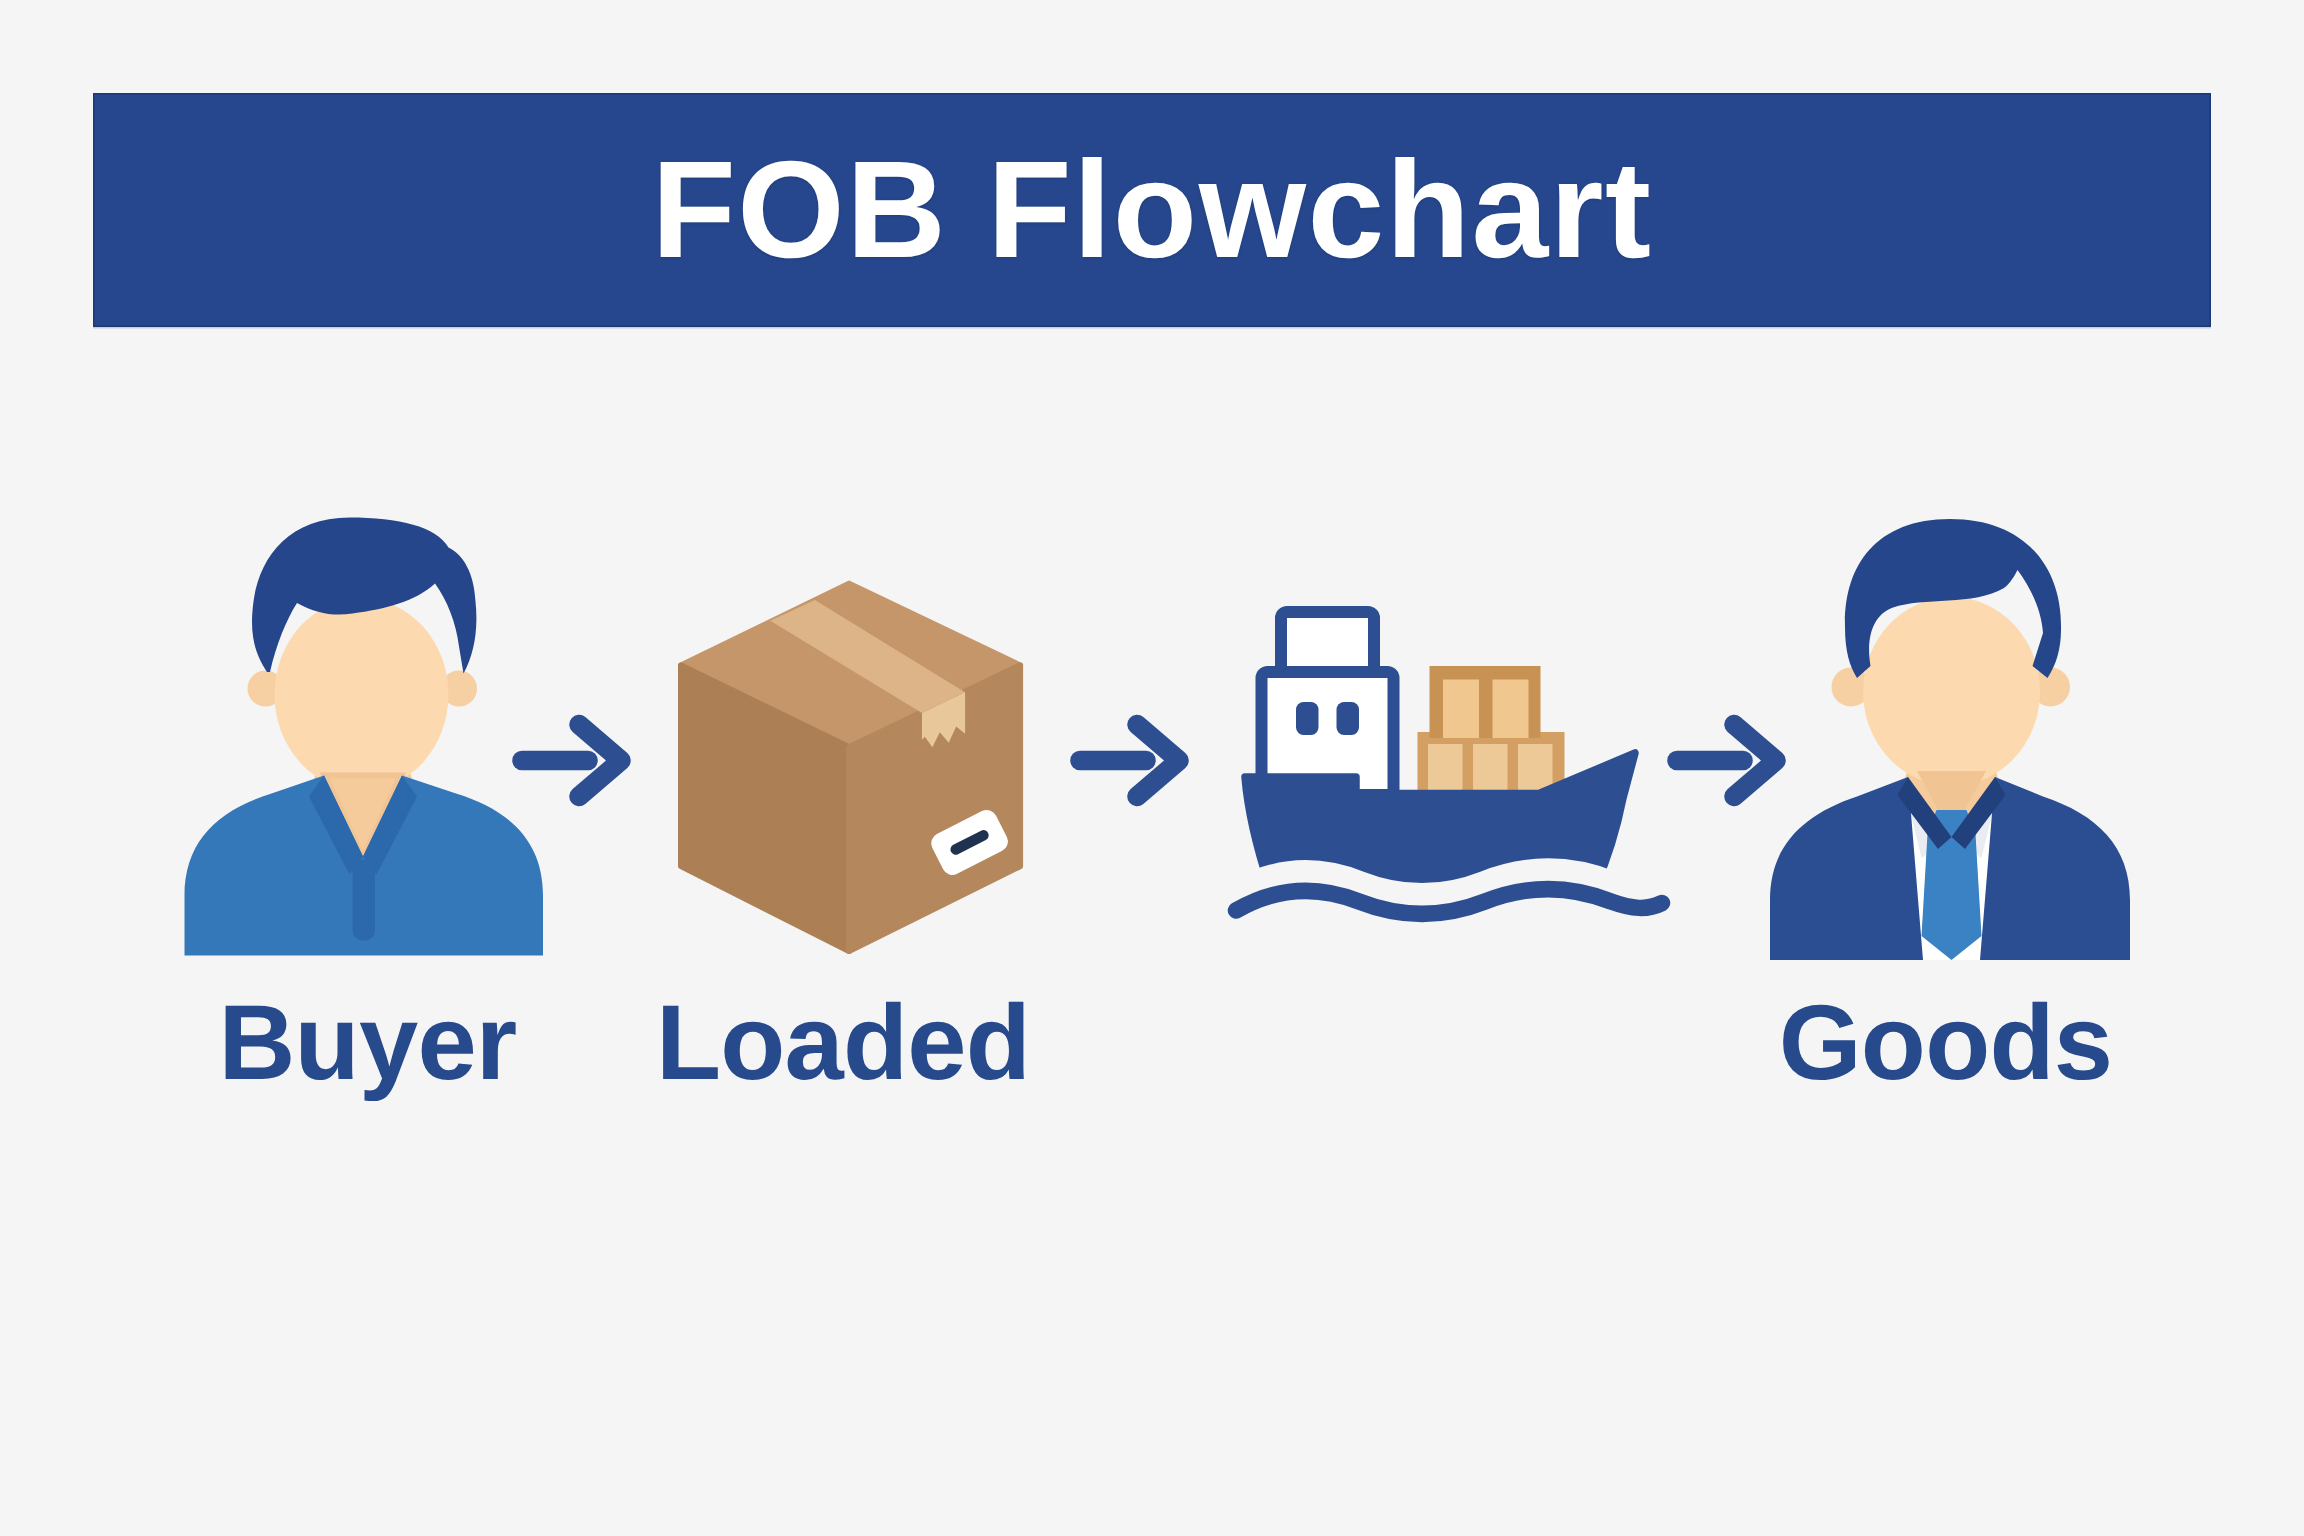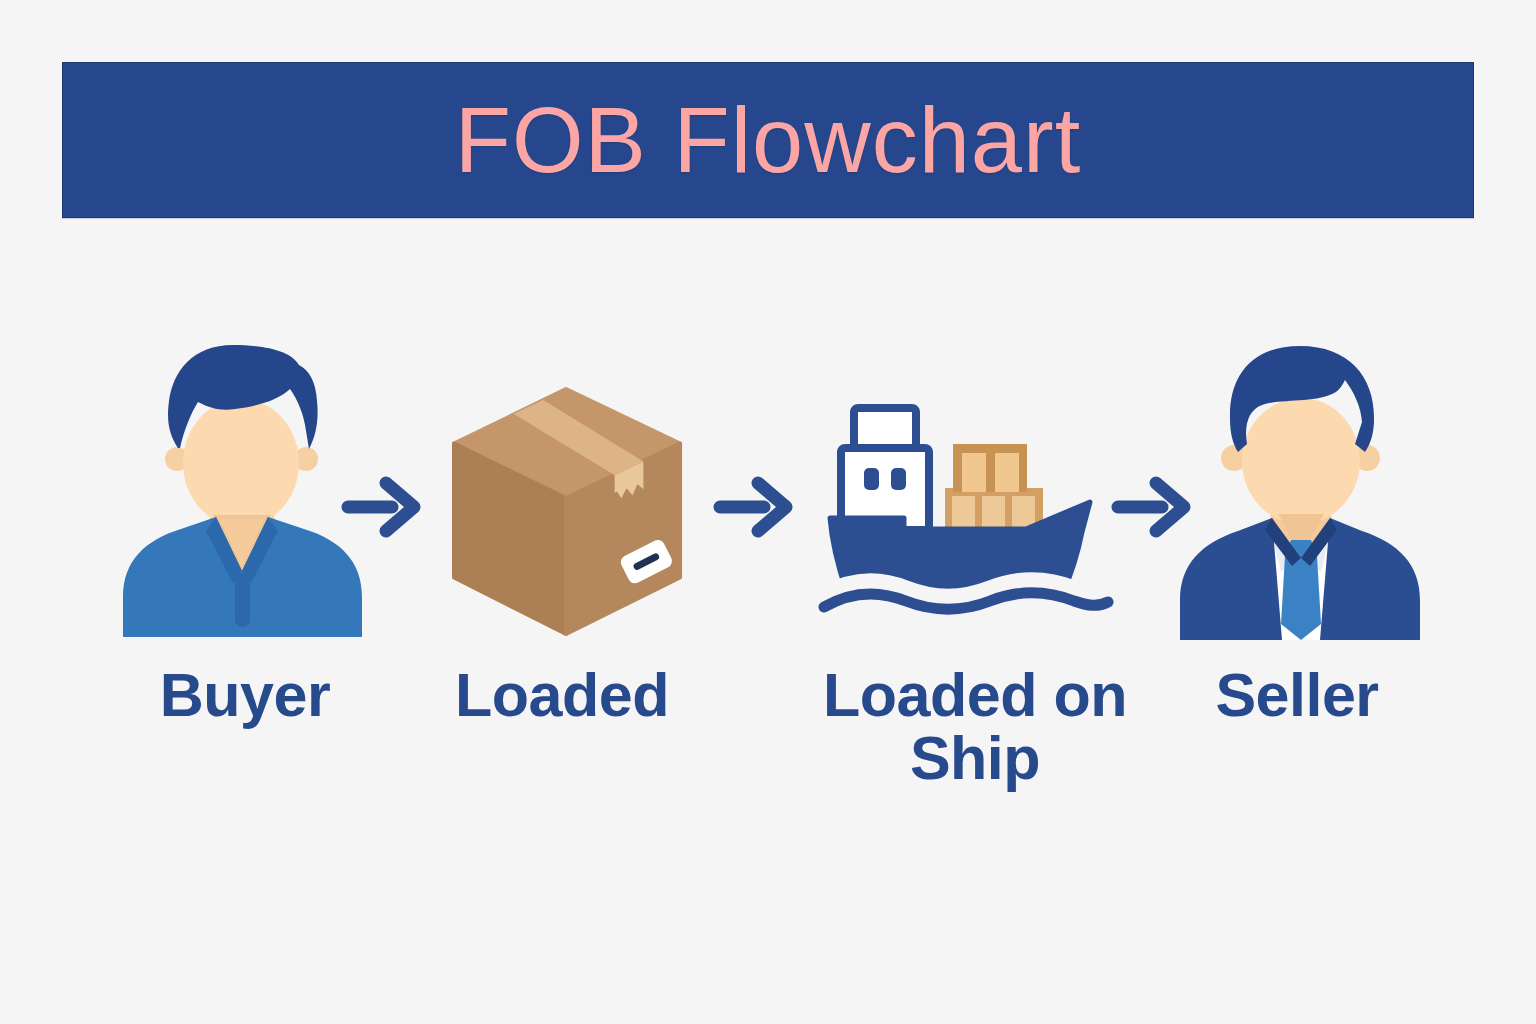--- a/index.html
+++ b/index.html
@@ -10,28 +10,28 @@
     position:relative;overflow:hidden;
   }
   .canvas{position:absolute;left:0;top:0;width:1536px;height:1024px;background:#f5f5f6;}
   .banner{
     position:absolute;left:62px;top:62px;width:1412px;height:156px;
     background:#26478d;border:1px solid #1d3a77;box-sizing:border-box;
     display:flex;align-items:center;justify-content:center;
     box-shadow:0 1px 0 #c9cede;
   }
   .banner-title{
-    color:#fca5a5;font-size:92px;font-weight:normal;letter-spacing:1px;
+    color:#ffffff;font-size:92px;font-weight:bold;letter-spacing:1px;
     text-shadow:0 1px 2px rgba(0,0,0,0.15);
     white-space:nowrap;
   }
   .icon-abs{position:absolute;}
   .step-label{
     position:absolute;top:664px;
-    color:#274a8c;font-size:61px;font-weight:bold;line-height:63px;
+    color:#274a8c;font-size:71px;font-weight:bold;line-height:63px;
     text-align:center;letter-spacing:-0.5px;
   }
   .lbl-buyer{left:95px;width:300px;}
   .lbl-goods{left:412px;width:300px;}
   .lbl-ship{left:810px;width:330px;}
   .lbl-seller{left:1147px;width:300px;}
   svg{display:block;overflow:visible;}
 </style>
 </head>
 <body>
@@ -187,16 +187,15 @@
 
       <path d="M 240 298 L 240 258 C 240 222 218 201 182 189 L 150 176 L 140 298 Z" fill="#2b4e92"></path>
 
       <polygon points="92,176 121,216 112,224 85,188" fill="#22407c"></polygon>
       <polygon points="150,176 121,216 130,224 157,188" fill="#22407c"></polygon>
     </svg>
   </div>
 
   <div class="step-label lbl-buyer">Buyer</div>
   <div class="step-label lbl-goods">Loaded</div>
-  <div class="step-label lbl-ship">Loaded on Ship</div>
-  <div class="step-label lbl-seller">Seller</div>
+  <div class="step-label lbl-seller">Goods</div>
 
 </div>
 
 </body></html>

